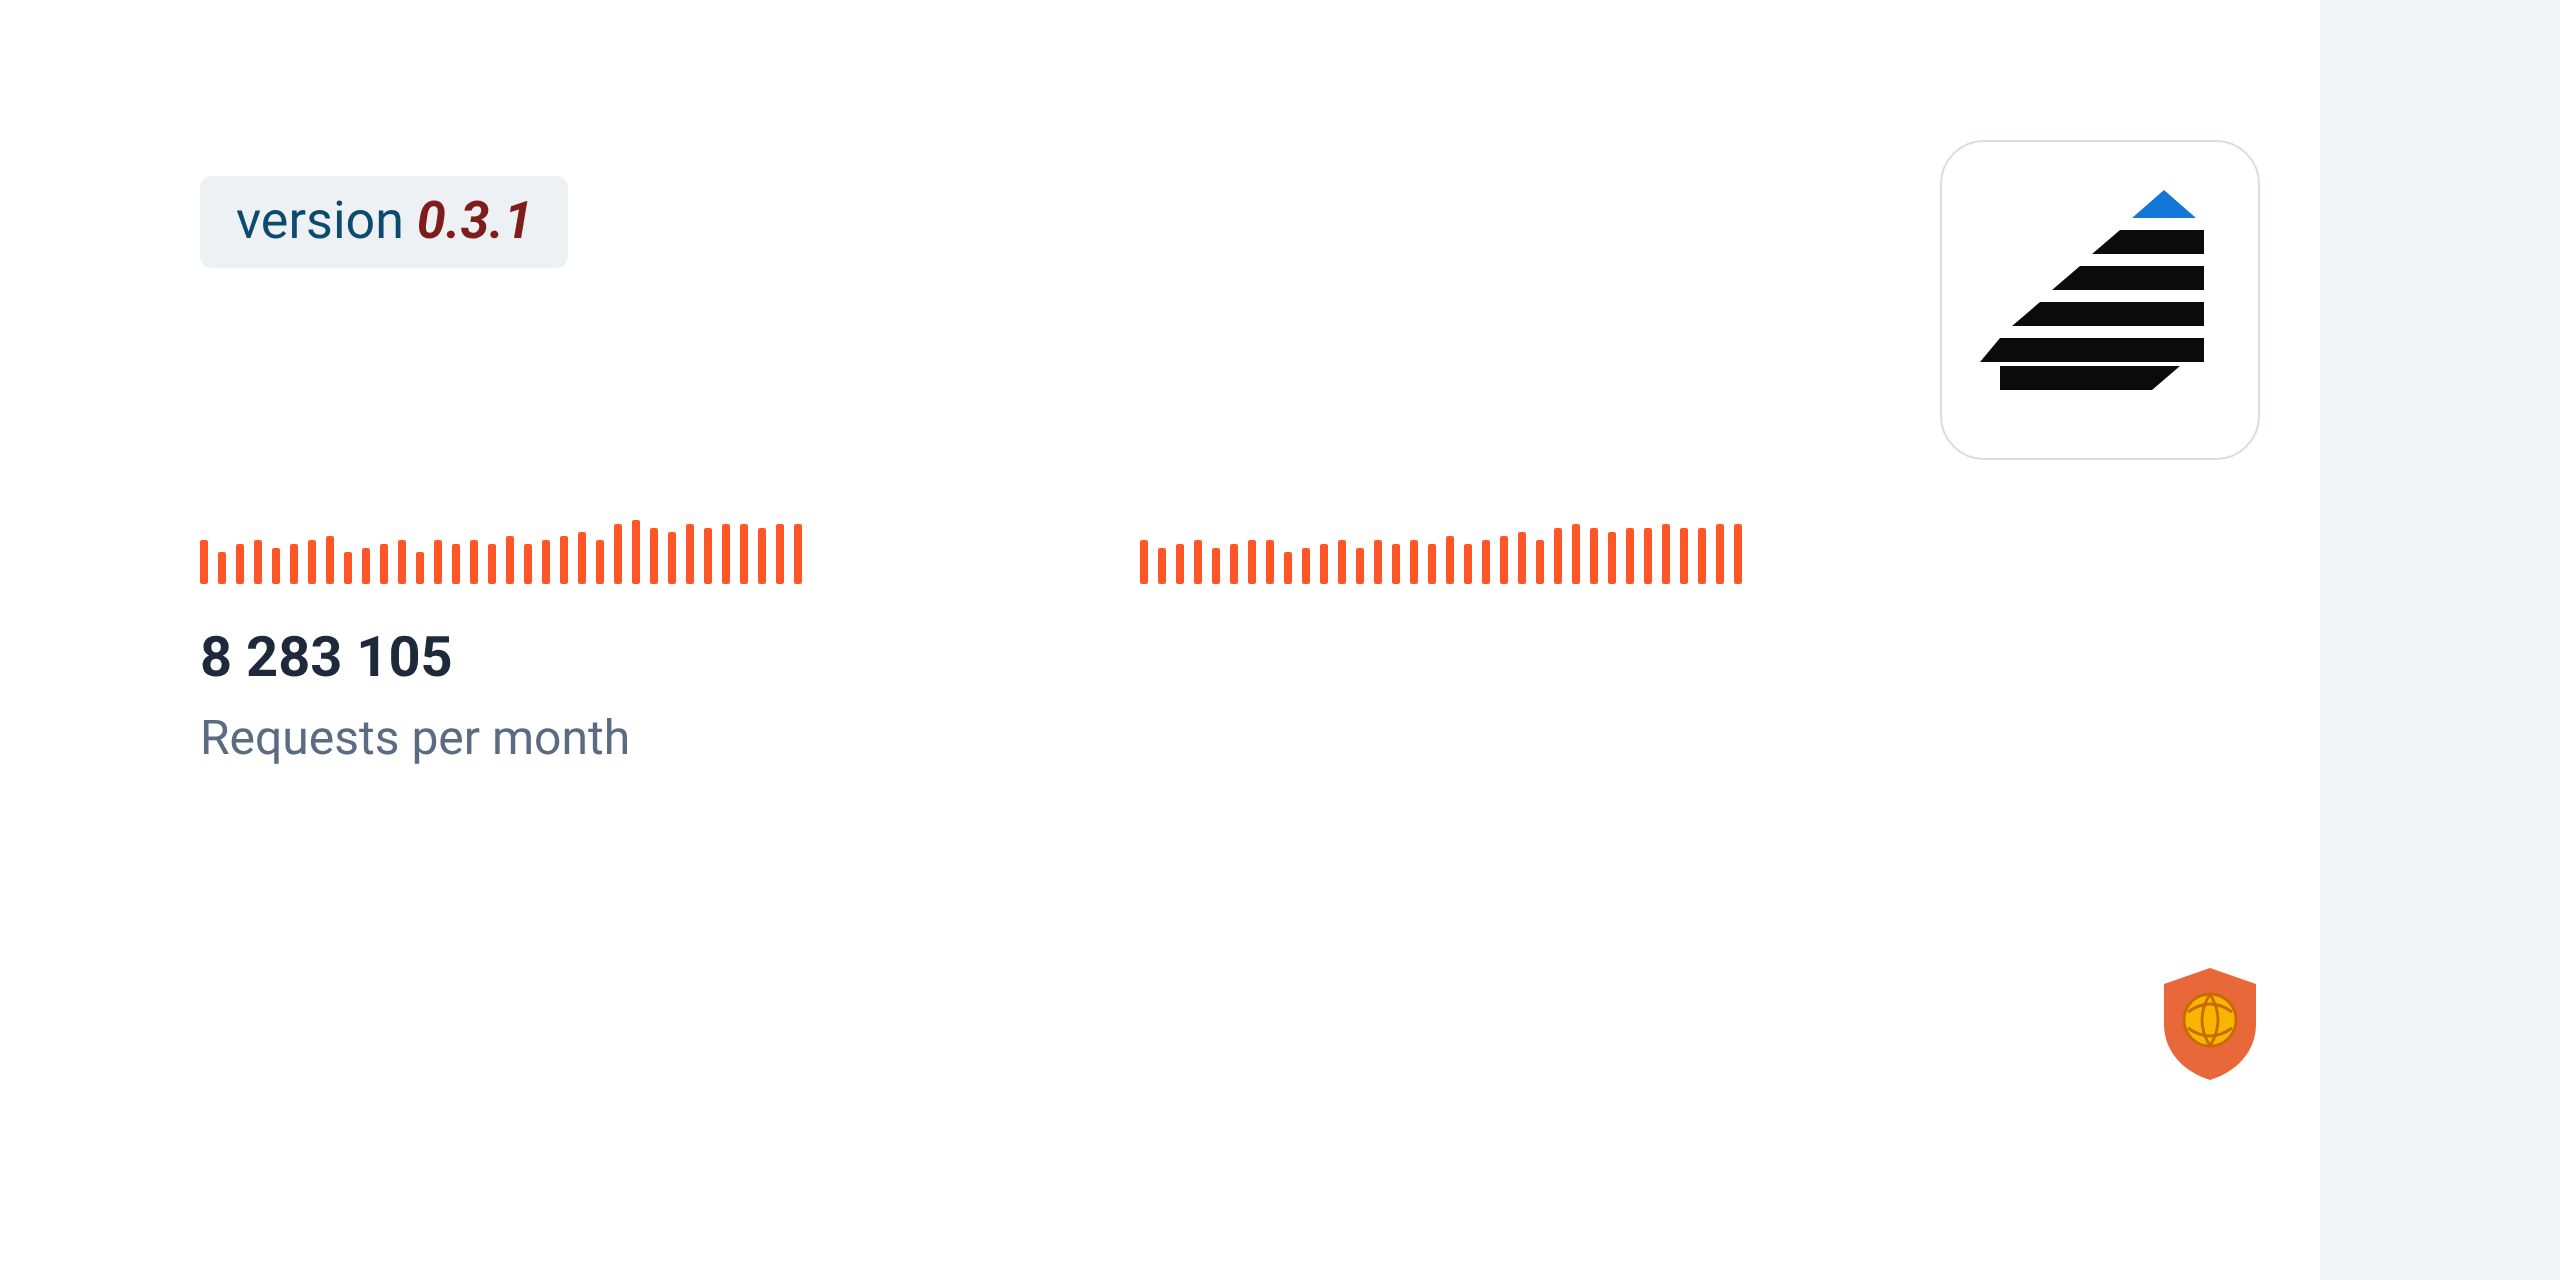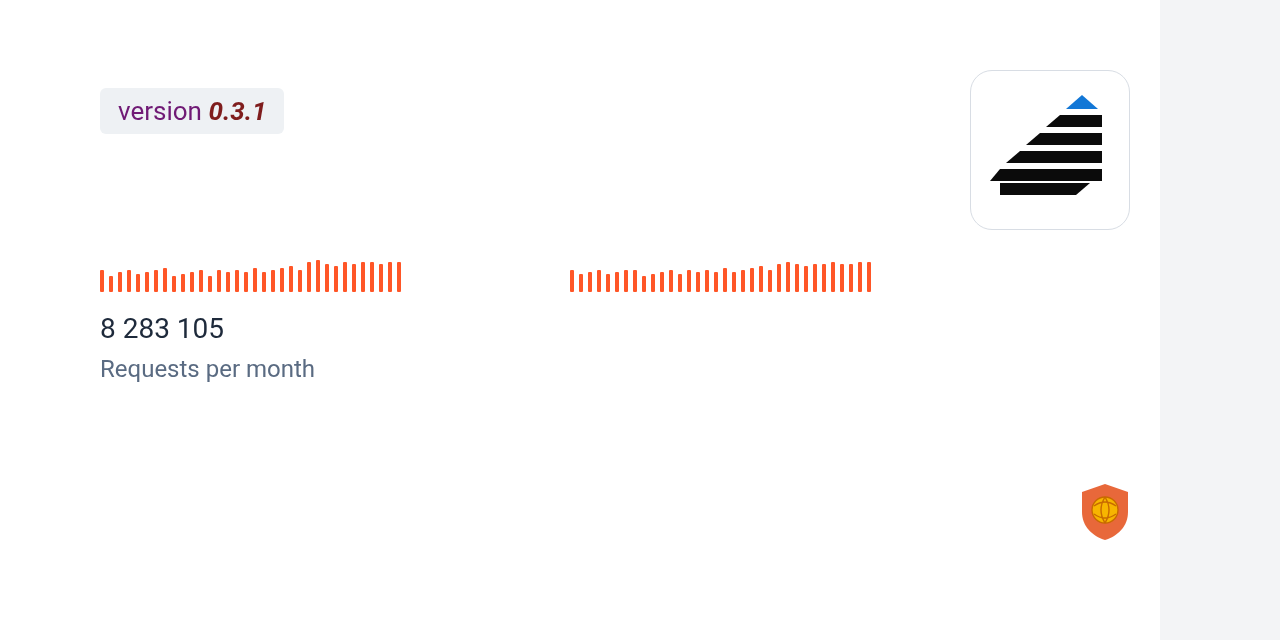--- a/index.html
+++ b/index.html
@@ -36,21 +36,21 @@
   }
   .pill {
     background: #eef1f4;
     border-radius: 6px;
     padding: 8px 18px;
     font-size: 26px;
     color: #5a6b82;
   }
   .pill .by { color: #5a6b82; }
   .pill .author { font-weight: 700; color: #1e2a3b; }
-  .pill .ver-label { color: #701a75; }
+  .pill .ver-label { color: #0c4a6e; }
   .pill .ver-value { font-weight: 700; color: #7f1d1d; font-style: italic; }
   .description {
     margin-top: 34px;
     font-size: 28px;
     color: #5a6b82;
   }
   .stats-row {
     display: flex;
     gap: 140px;
     margin-top: 120px;
@@ -65,21 +65,21 @@
     height: 38px;
     margin-bottom: 20px;
   }
   .sparkline div {
     width: 4px;
     background: #ff5627;
     border-radius: 1px;
   }
   .stat-value {
     font-size: 28px;
-    font-weight: 400;
+    font-weight: 700;
     color: #1e2a3b;
   }
   .stat-label {
     margin-top: 10px;
     font-size: 24px;
     color: #5a6b82;
   }
   .logo-box {
     position: absolute;
     top: 70px;

